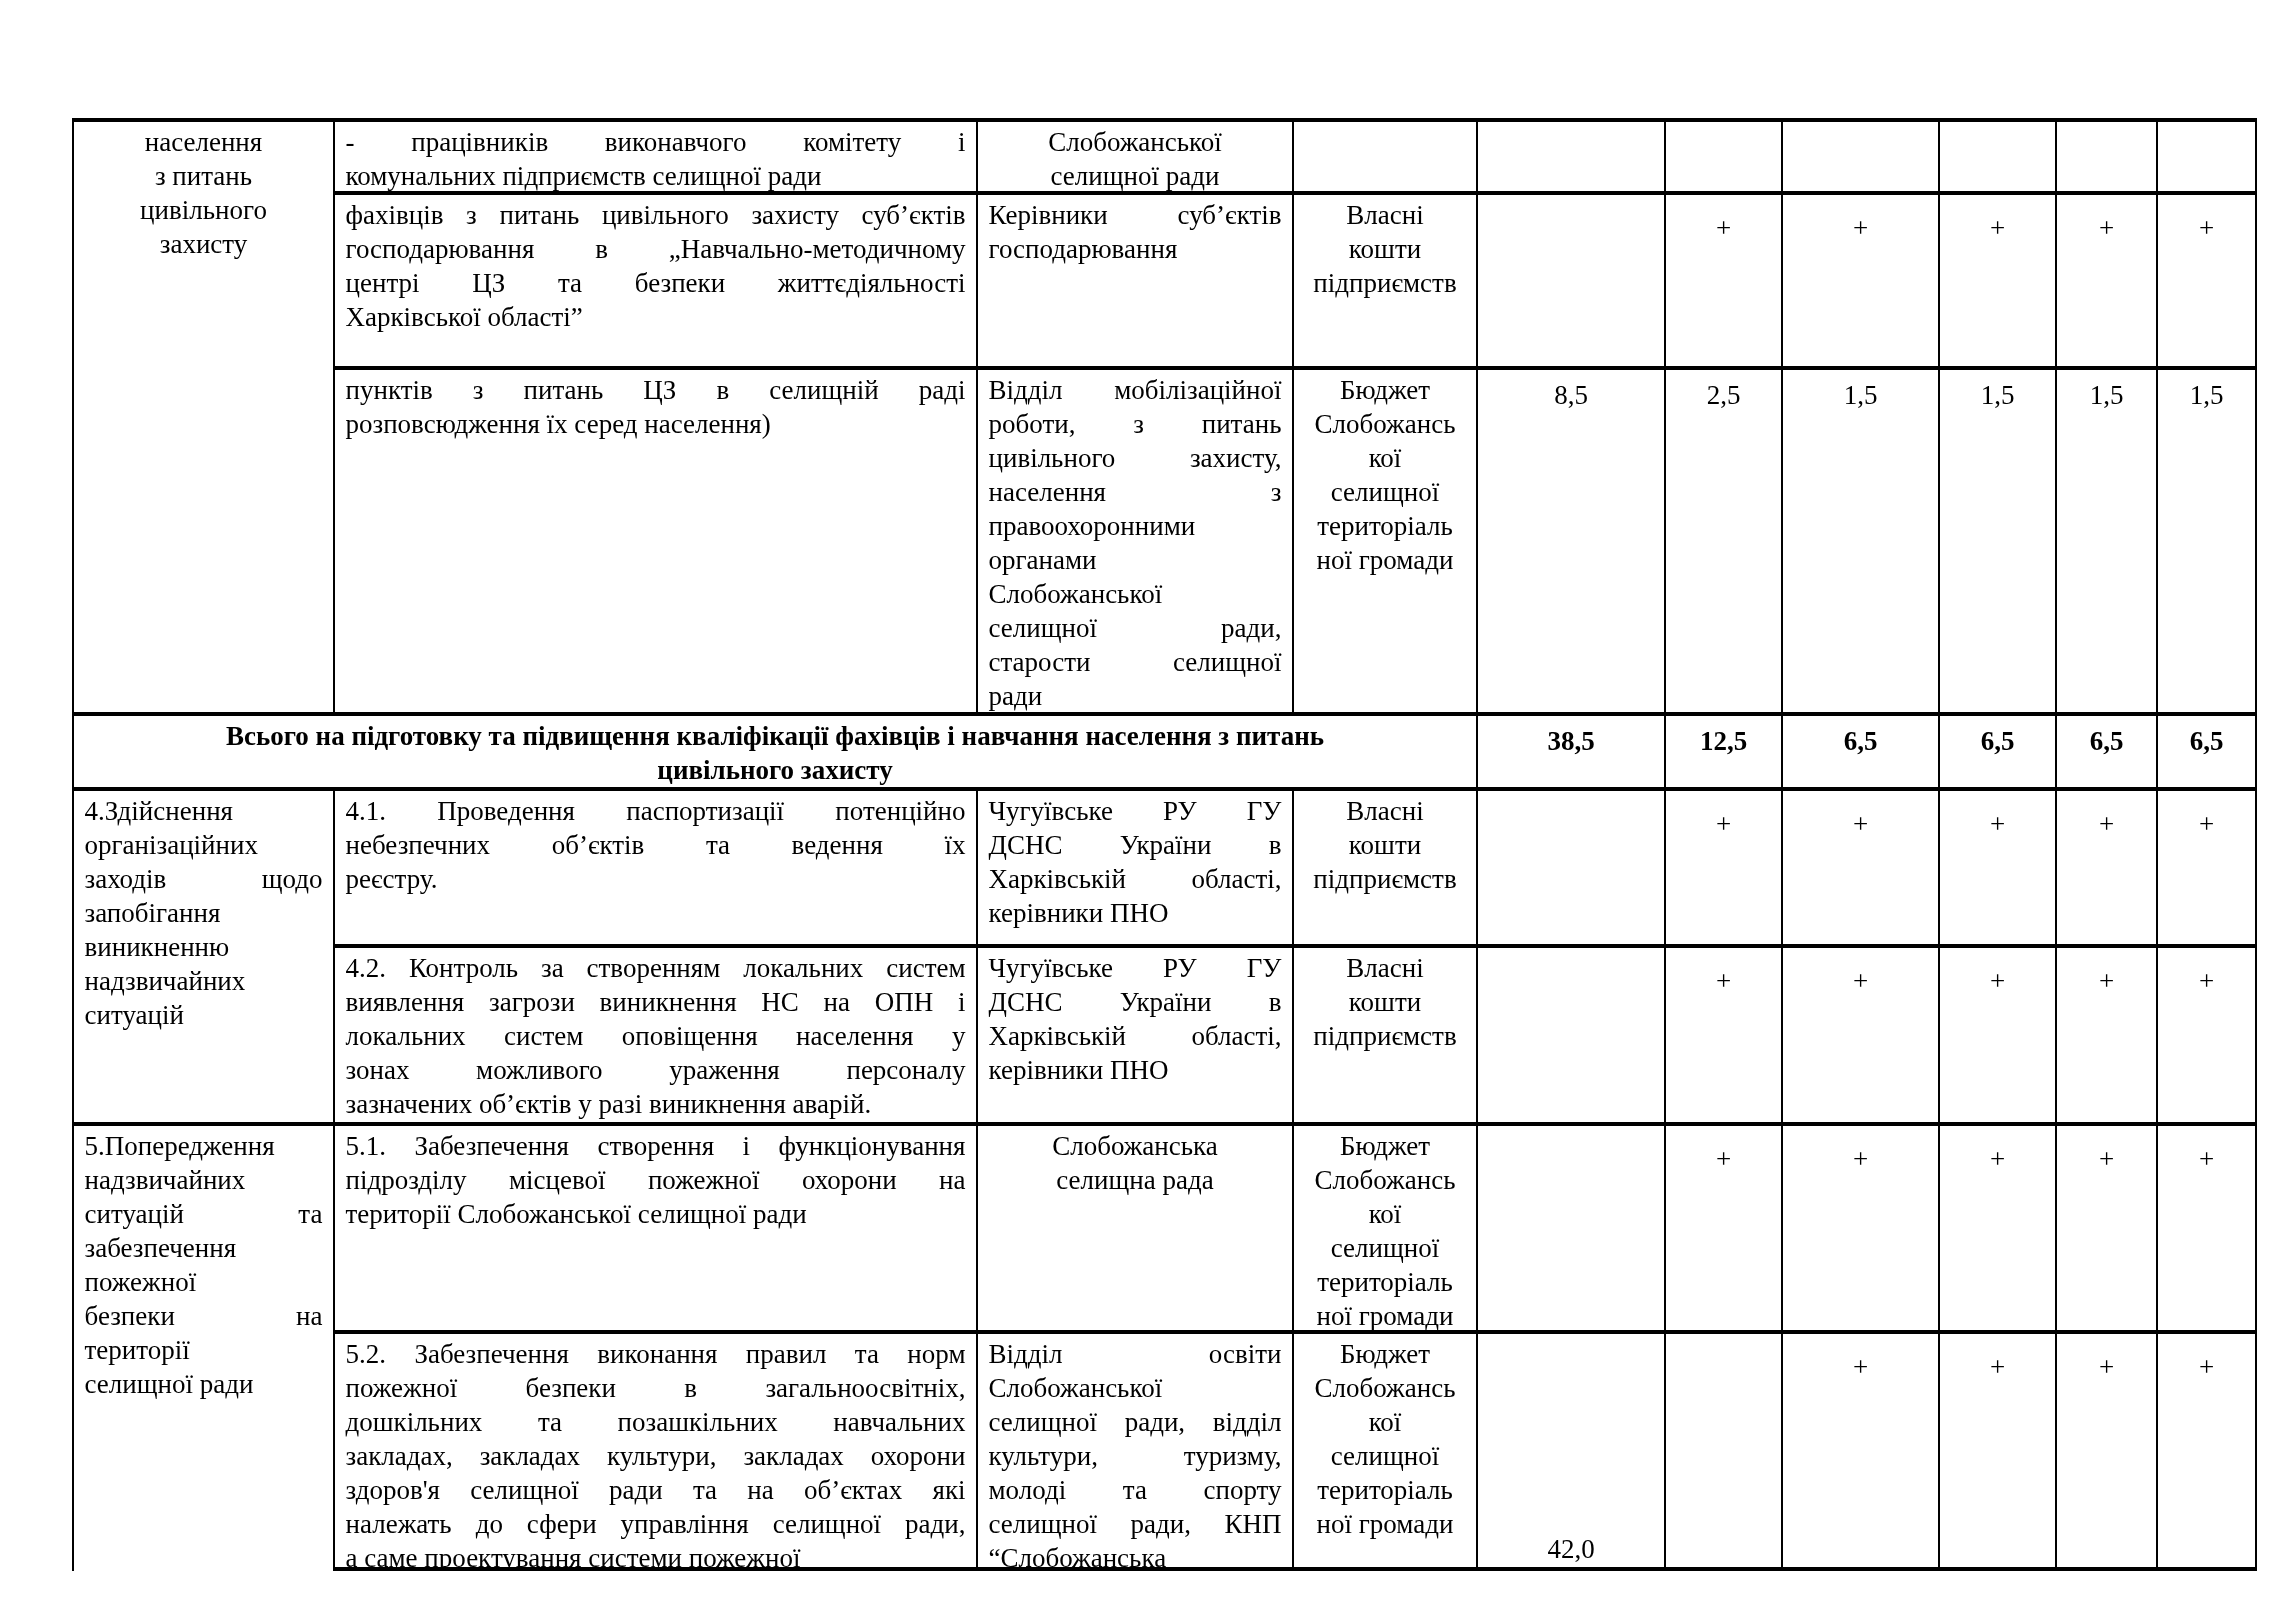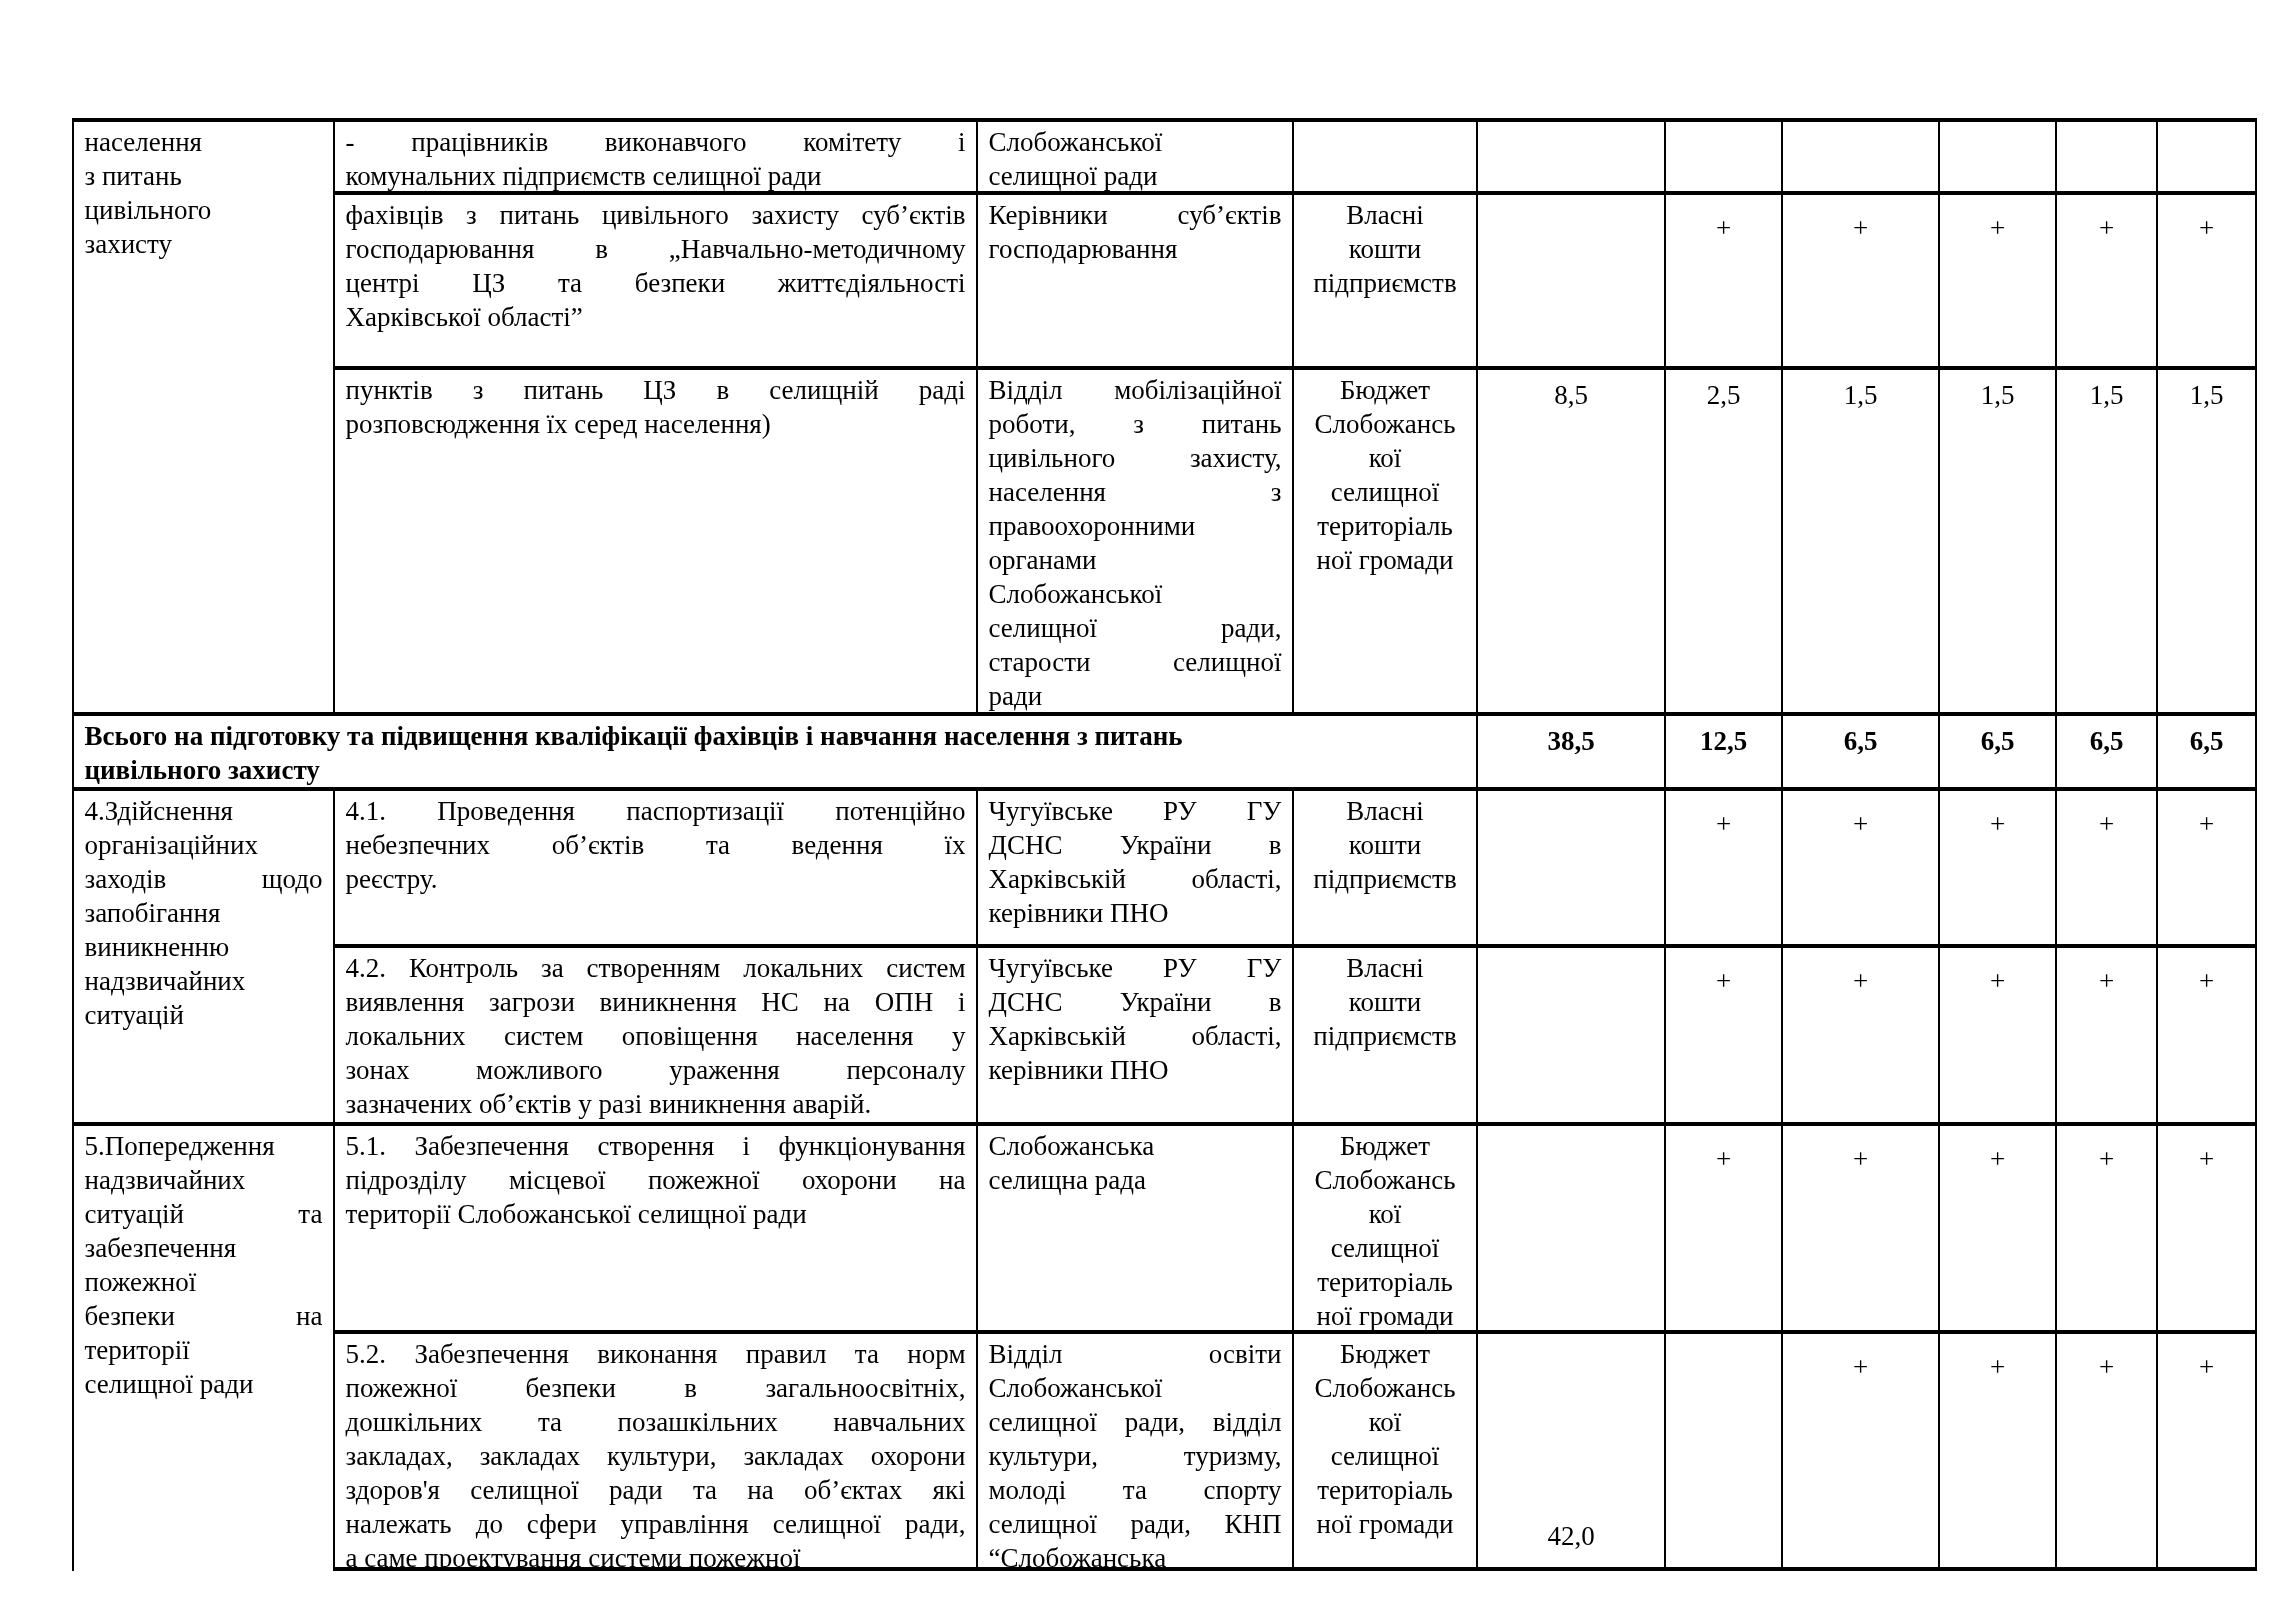--- a/index.html
+++ b/index.html
@@ -7,28 +7,28 @@
         font-family:"Liberation Serif","DejaVu Serif",serif;color:#000;}
   .tbl{position:absolute;left:72px;top:118px;
        display:grid;
        grid-template-columns:261px 643px 316px 184px 188px 117px 157px 117px 101px 97px;
        grid-template-rows:73px 175px 346px 75px 157px 178px 208px 237px;
        border-top:4.6px solid #000;border-left:2.6px solid #000;border-right:2.6px solid #000;}
   .c{border-right:2.6px solid #000;border-bottom:4.6px solid #000;overflow:hidden;
      padding:3.3px 10.5px;font-size:27px;line-height:34px;box-sizing:border-box;}
   .c.last{border-right:none;}
   .c.nobot{border-bottom:none;}
-  .lft{text-align:left;}
+  .lft{text-align:center;}
   .ctr{text-align:center;padding-left:3.9px;padding-right:3.9px;}
   .jst .ln{text-align:justify;text-align-last:justify;}
   .jst .ln:last-child{text-align-last:left;}
   .num{text-align:center;padding:7.9px 2.6px 0 2.6px;}
   .mk{padding-top:15.7px;}
   .bold{font-weight:bold;}
-  .bottom{display:flex;align-items:flex-end;justify-content:center;padding-bottom:14px;}
+  .bottom{display:flex;align-items:flex-end;justify-content:center;padding-bottom:1px;}
 </style>
 </head>
 <body>
 
 <div class="page">
   <div class="tbl">
 
     <div class="c lft" style="grid-area:1/1/4/2">
         <div class="ln">населення</div>
         <div class="ln">з питань</div>

